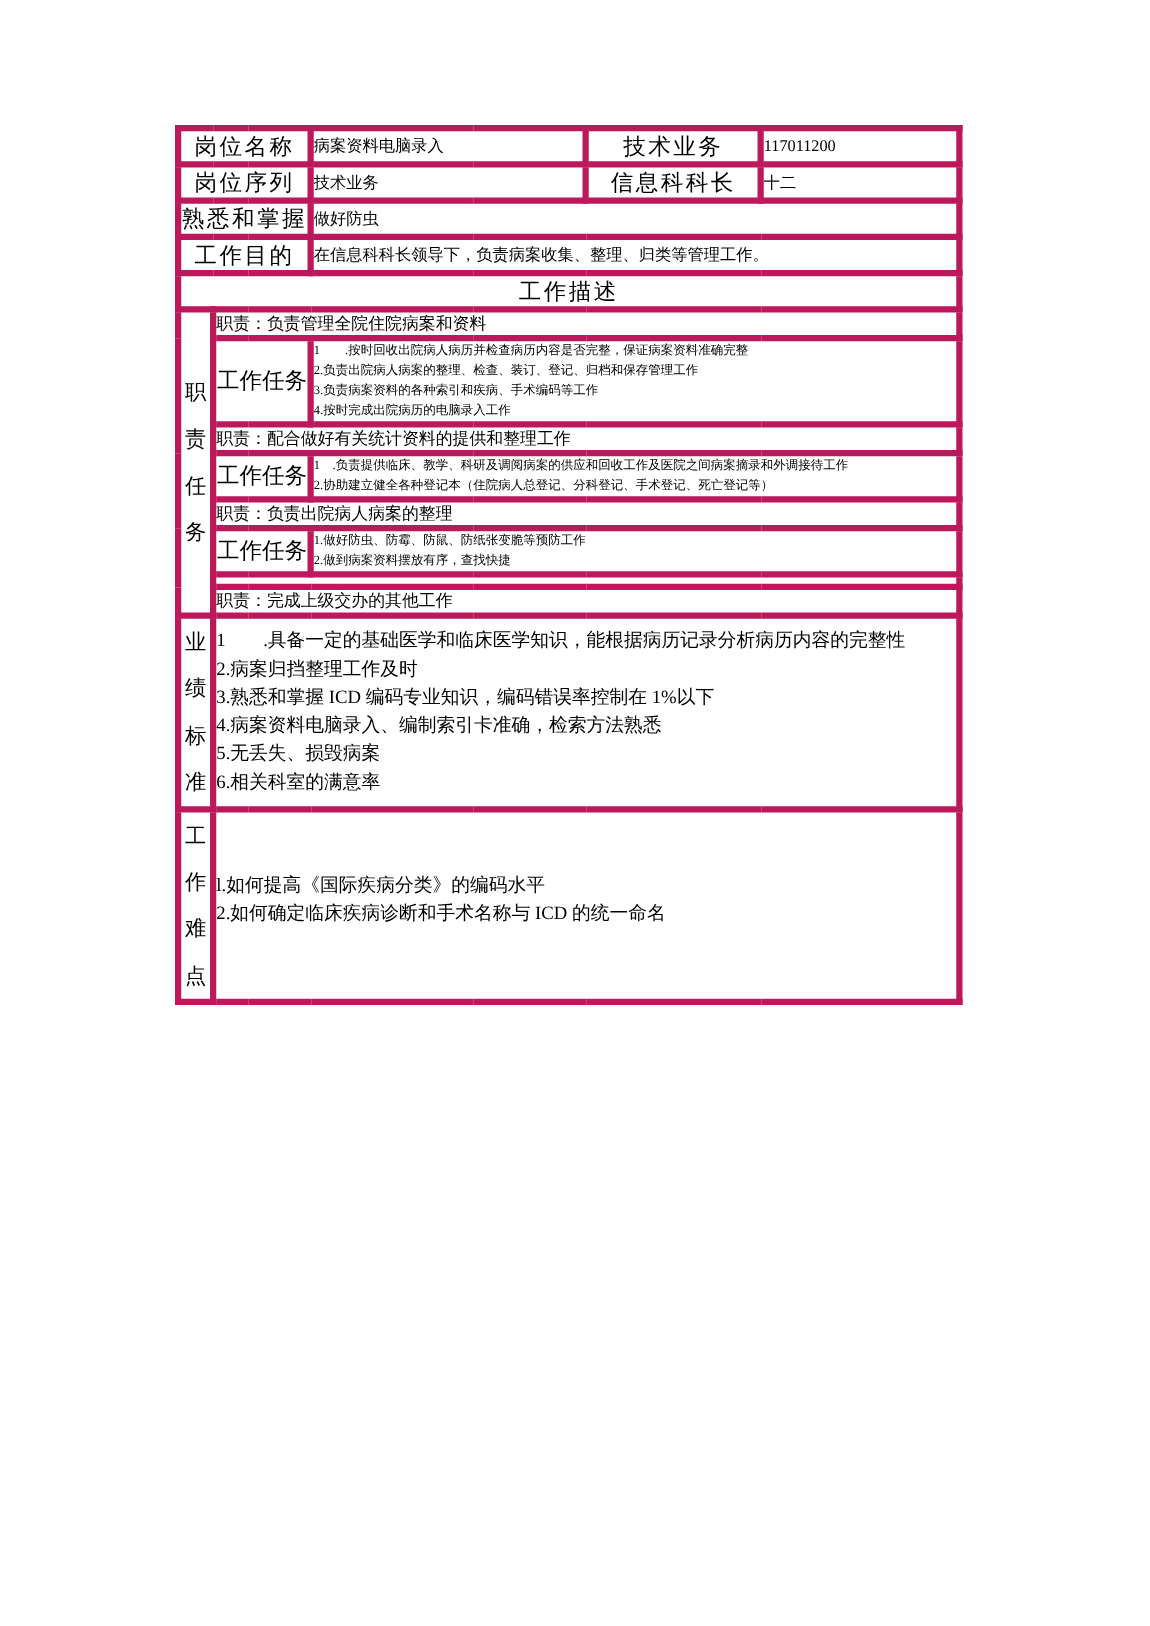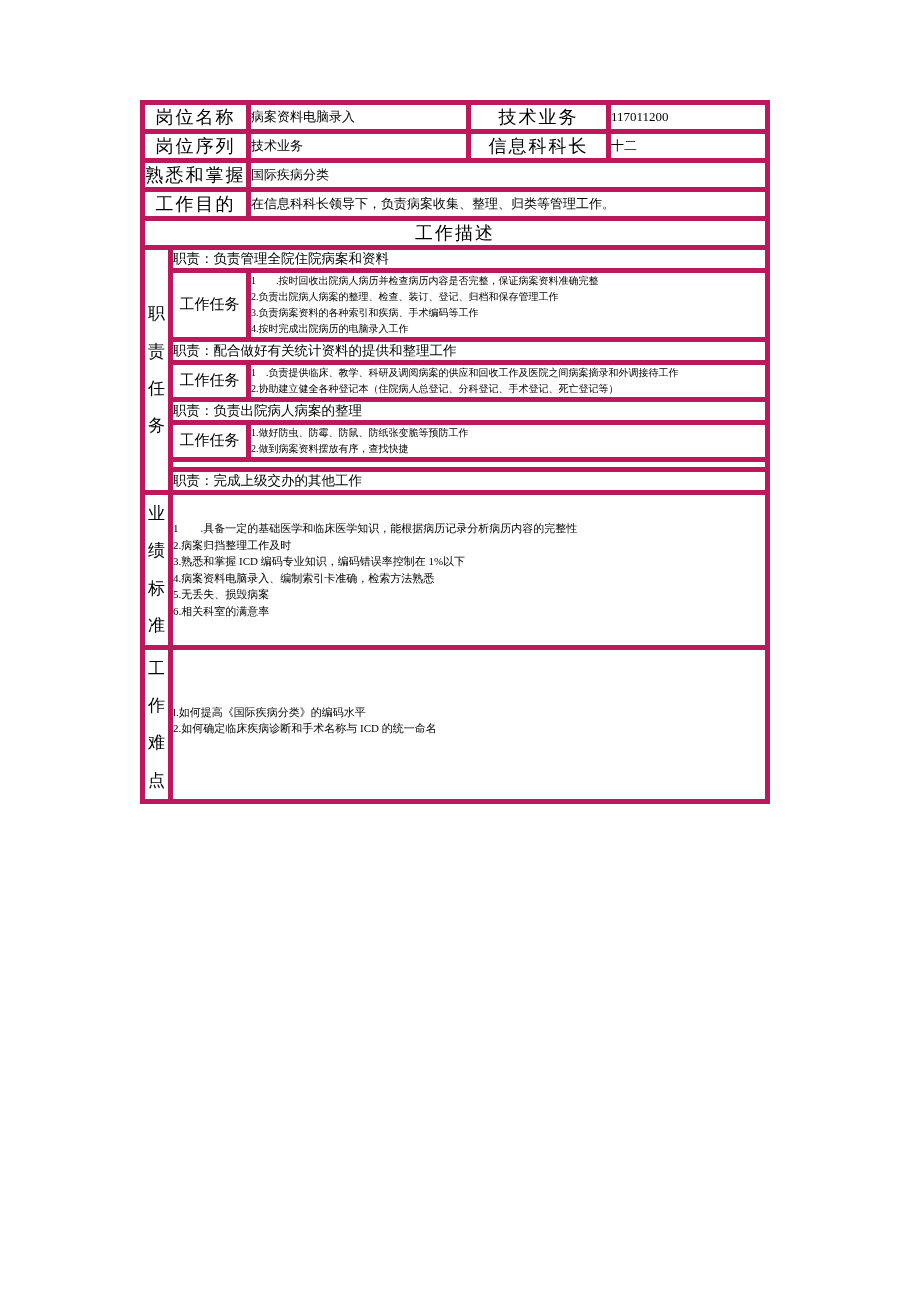--- a/index.html
+++ b/index.html
@@ -48,32 +48,32 @@
     line-height: 2.2;
     padding: 8px 2px;
     vertical-align: middle;
   }
   .duty-row {
     font-size: 13.5px;
     padding: 10px 6px;
   }
   .task-label {
     text-align: center;
-    font-size: 15px;
+    font-size: 18px;
     line-height: 1.3;
     padding: 6px 2px;
     vertical-align: middle;
   }
   .task-content {
     font-size: 10px;
     padding: 8px 6px;
     line-height: 1.6;
   }
   .multi-line {
-    font-size: 11px;
+    font-size: 15px;
     padding: 6px 6px;
     line-height: 1.5;
   }
   
   col.c1 { width: 28px; }
   col.c2 { width: 28px; }
   col.c3 { width: 50px; }
   col.c4 { width: 130px; }
   col.c5 { width: 90px; }
   col.c6 { width: 140px; }
@@ -104,21 +104,21 @@
 
   <tr>
     <td colspan="3" class="hdr-label">岗位序列</td>
     <td colspan="2" class="hdr-val">技术业务</td>
     <td class="hdr-label">信息科科长</td>
     <td class="hdr-val">十二</td>
   </tr>
 
   <tr>
     <td colspan="3" class="hdr-label">熟悉和掌握</td>
-    <td colspan="4" class="hdr-val">国际疾病分类</td>
+    <td colspan="4" class="hdr-val">做好防虫</td>
   </tr>
 
   <tr>
     <td colspan="3" class="hdr-label">工作目的</td>
     <td colspan="4" class="hdr-val">在信息科科长领导下，负责病案收集、整理、归类等管理工作。</td>
   </tr>
 
   <tr>
     <td colspan="7" class="section-title">工作描述</td>
   </tr>

